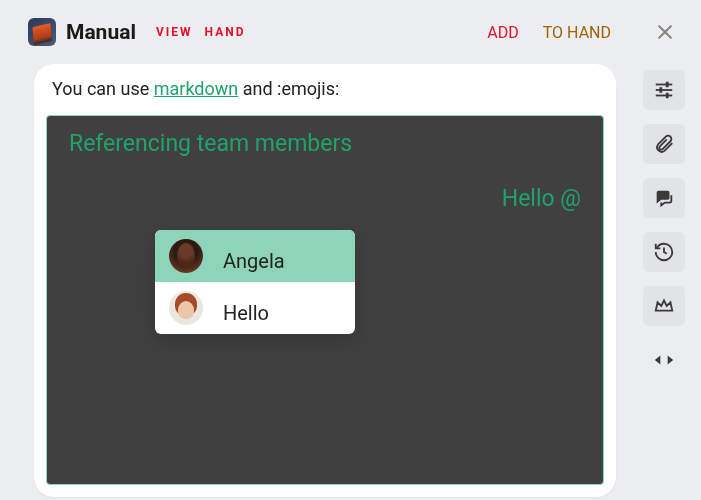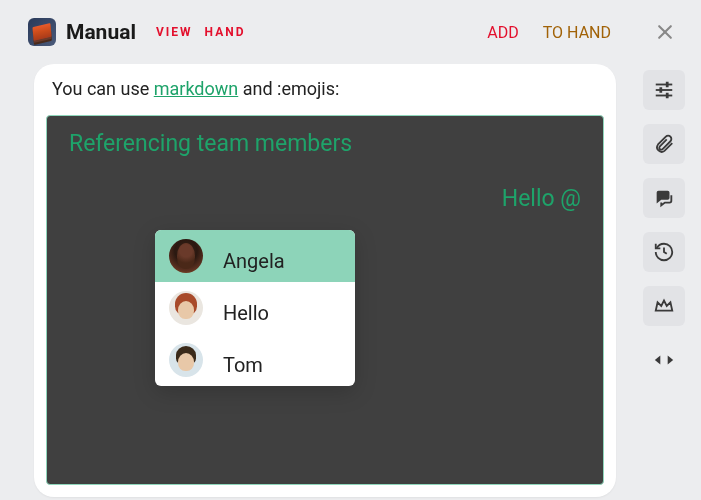--- a/index.html
+++ b/index.html
@@ -189,24 +189,20 @@
 
     <div class="mention-popup">
       <div class="mention-item selected">
         <div class="avatar a1"></div>
         <span>Angela</span>
       </div>
       <div class="mention-item">
         <div class="avatar a2"></div>
         <span>Hello</span>
       </div>
-      <div class="mention-item">
-        <div class="avatar a3"></div>
-        <span>Tom</span>
-      </div>
     </div>
   </div>
 </div>
 
 <div class="side-toolbar">
   <div class="side-btn">
     <svg viewBox="0 0 24 24" fill="currentColor">
         <rect x="3" y="5" width="18" height="2"></rect>
         <rect x="3" y="11" width="18" height="2"></rect>
         <rect x="3" y="17" width="18" height="2"></rect>

